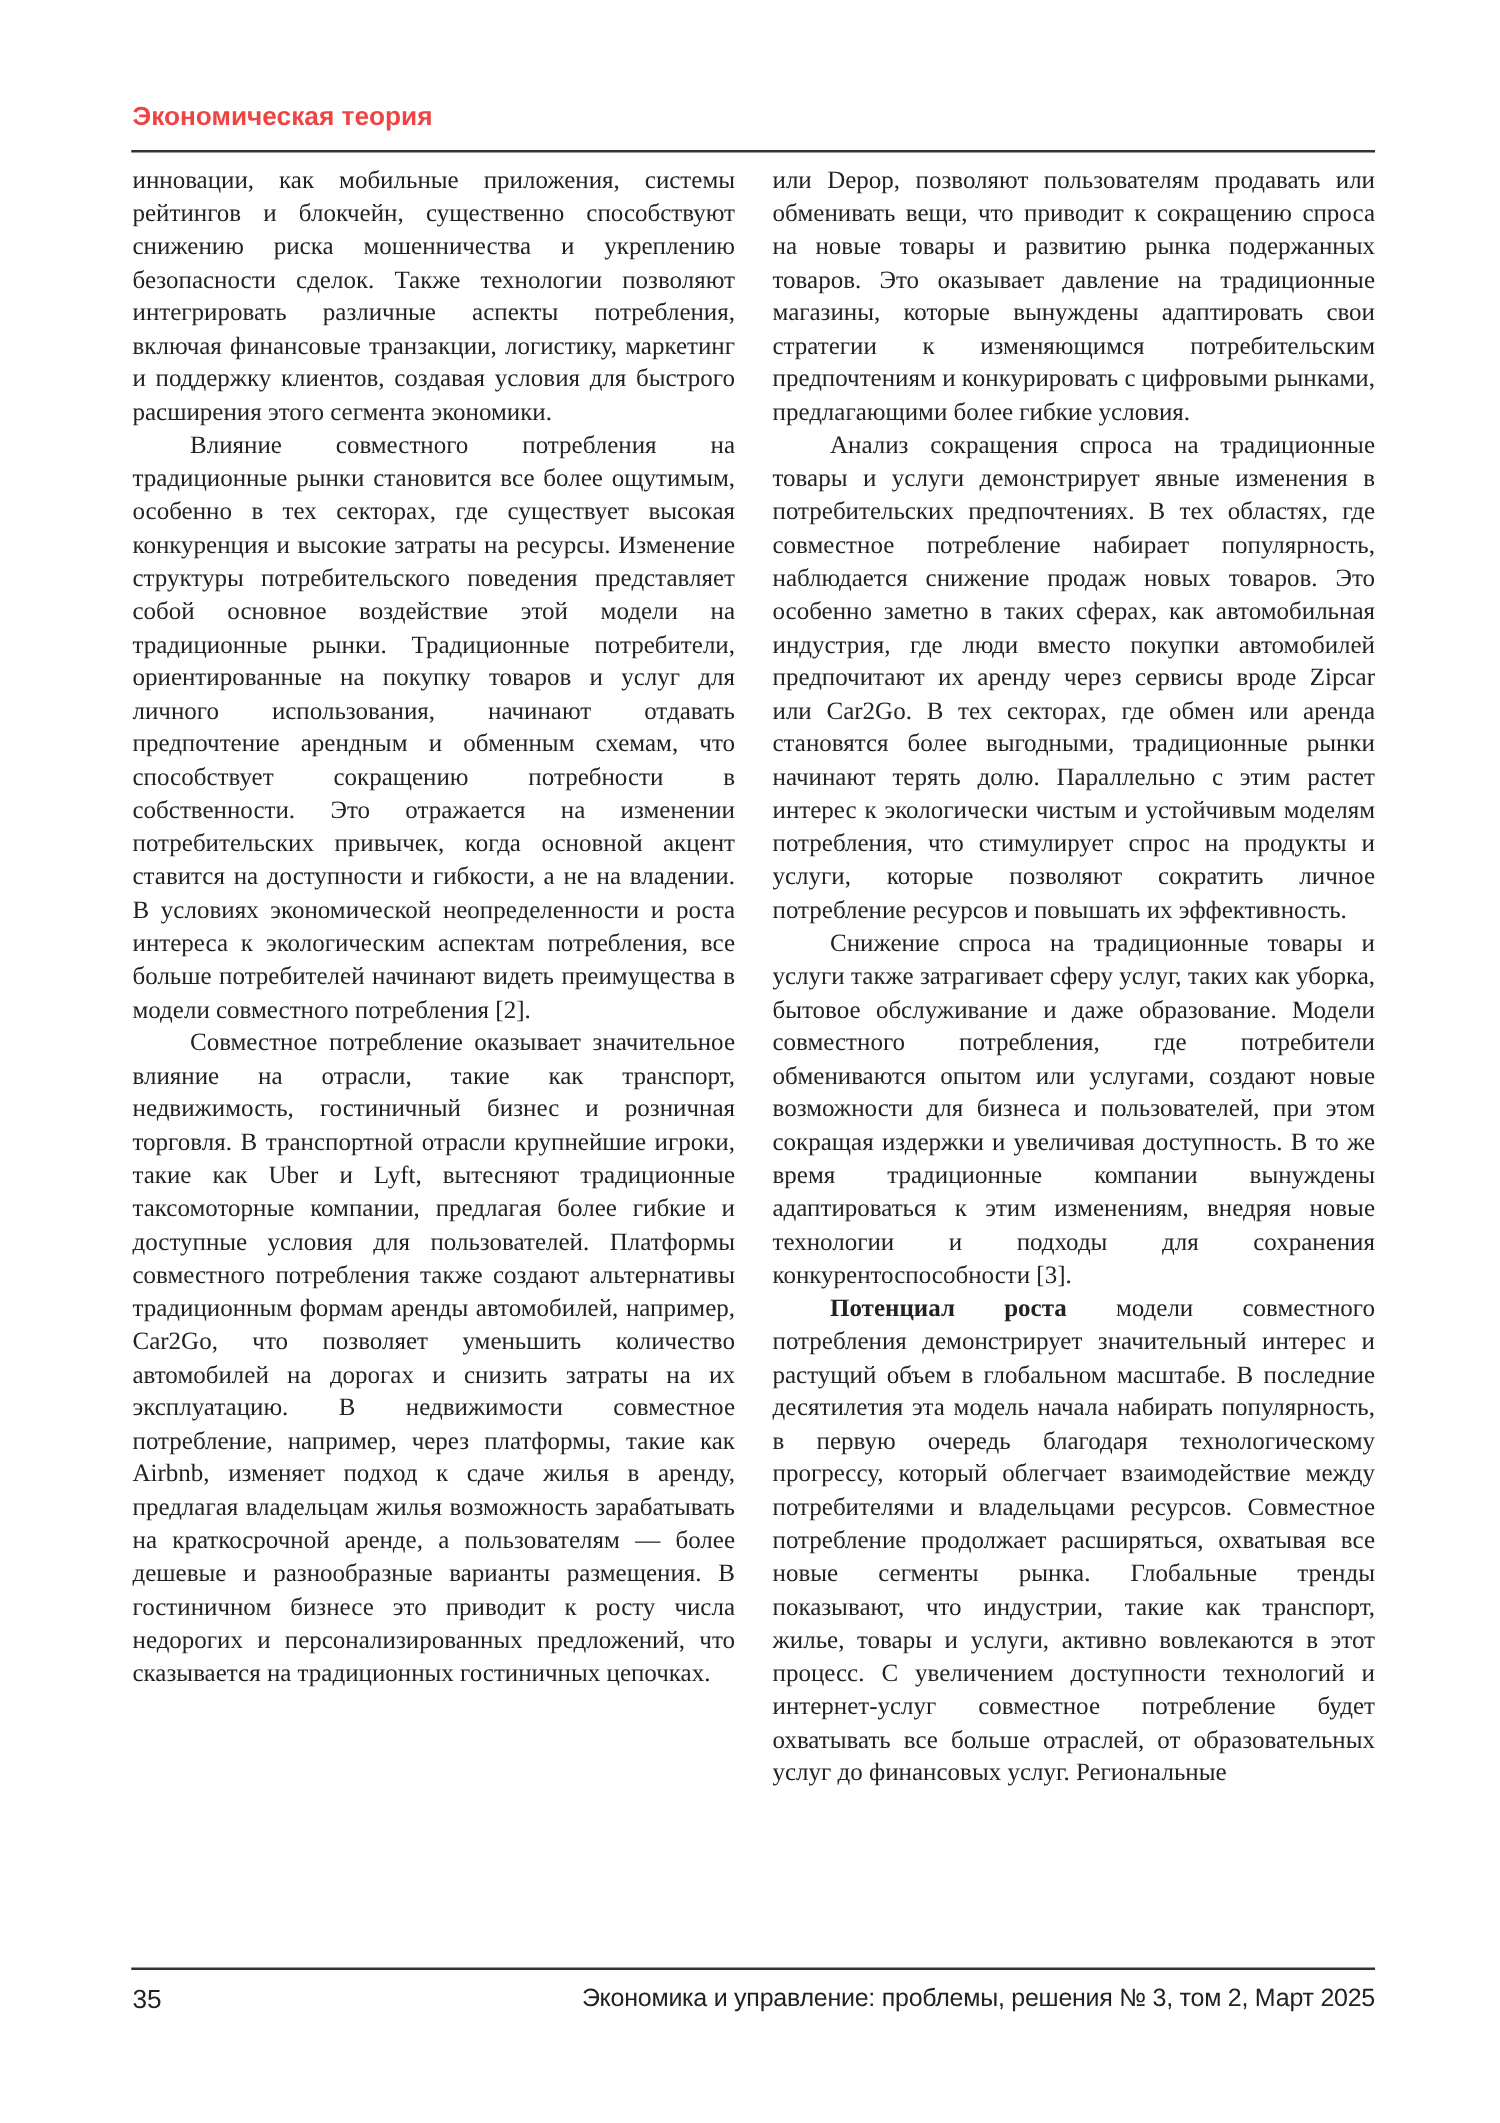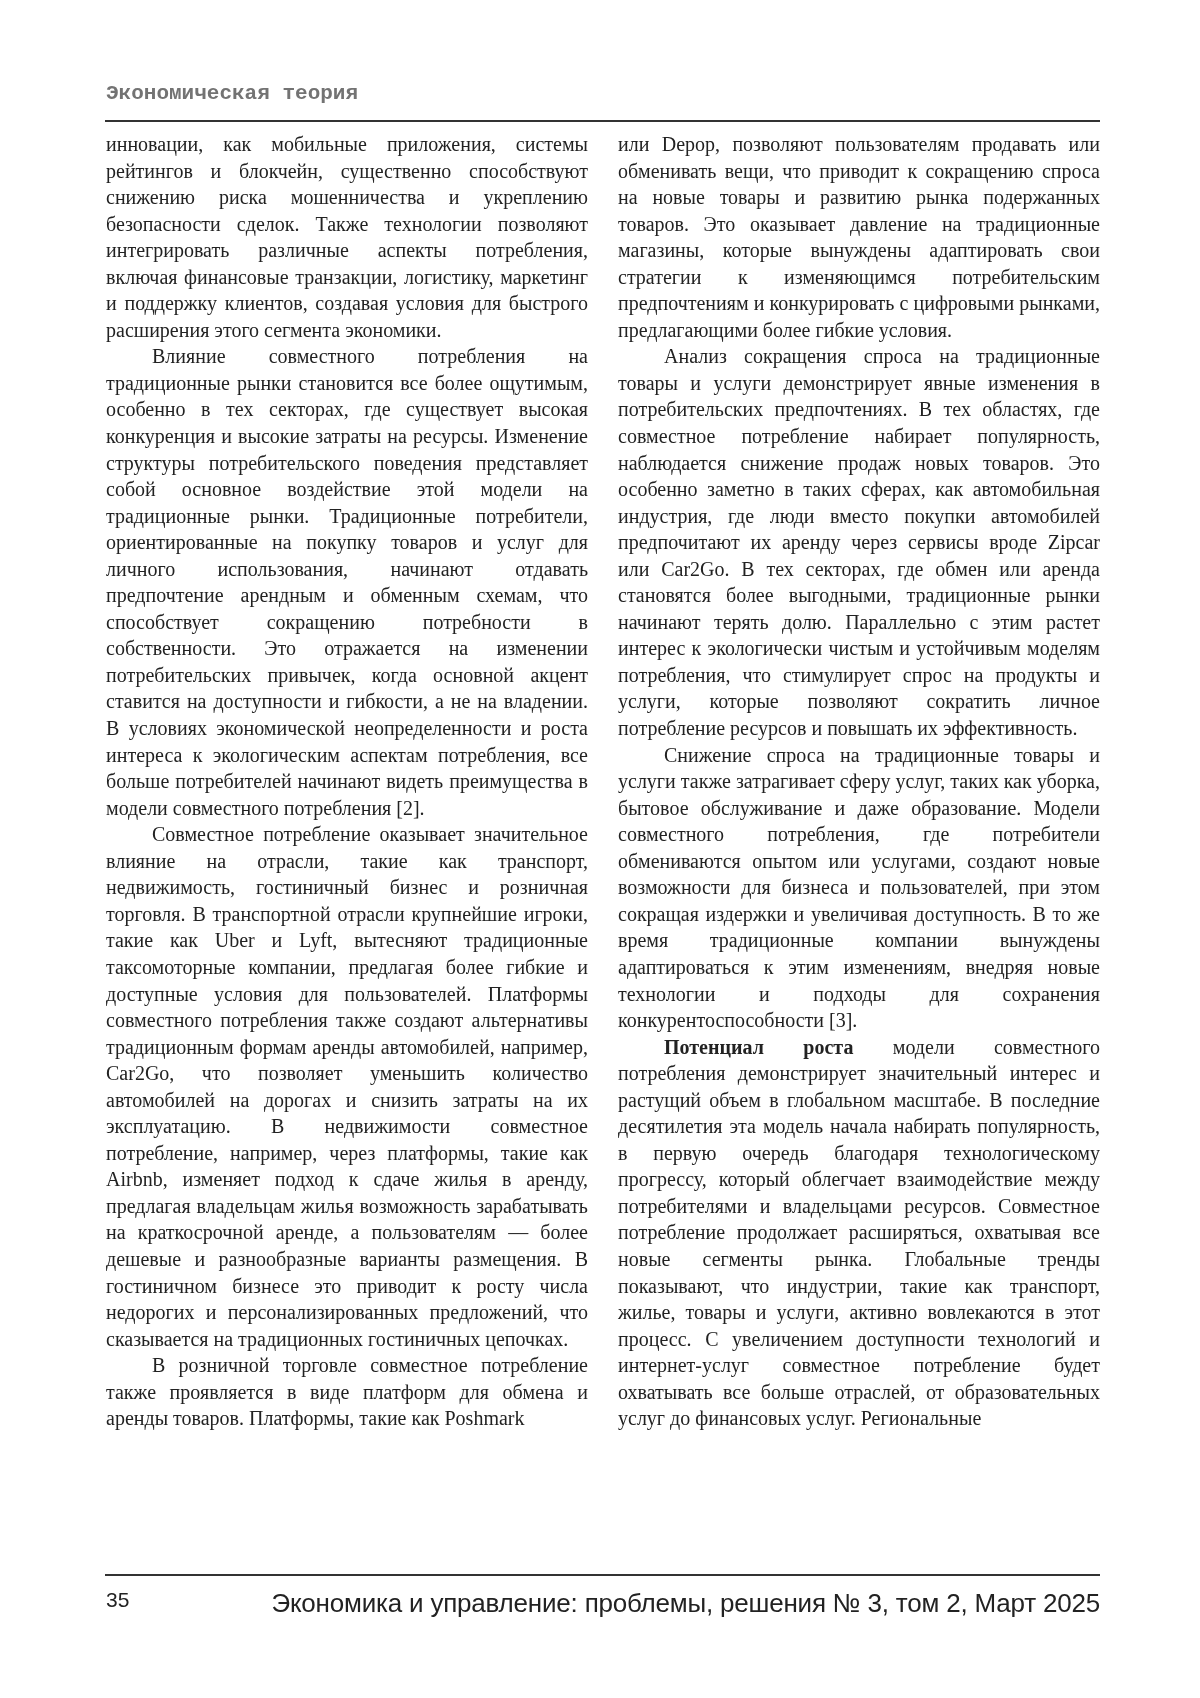--- a/index.html
+++ b/index.html
@@ -1,52 +1,51 @@
 <!DOCTYPE html>
 <html><head>
 <meta charset="utf-8">
 <style>
   html, body { margin: 0; padding: 0; background: #ffffff; }
   body { width: 1200px; height: 1698px; position: relative; overflow: hidden; color: #1e1e1e; }
   .running-head {
     position: absolute; left: 106px; top: 82px;
-    font-family: Liberation Mono, monospace; font-weight: bold; font-size: 21px; color: #737373;
+    font-family: Liberation Sans, sans-serif; font-weight: bold; font-size: 21px; color: #ef4444;
   }
   .head-rule { position: absolute; left: 105px; top: 120px; width: 995px; height: 2px; background: #333; }
   .col {
     position: absolute; top: 131px; width: 482px;
     font-family: "Liberation Serif", serif; font-size: 20px; line-height: 26.55px;
     text-align: justify; hyphens: manual; color: #222;
   }
   .col.left { left: 106px; }
   .col.right { left: 618px; }
   .col p { margin: 0; text-indent: 46px; }
   .col p.noindent { text-indent: 0; }
   .col b { font-weight: bold; }
   .foot-rule { position: absolute; left: 105px; top: 1574px; width: 995px; height: 2px; background: #333; }
   .page-num {
     position: absolute; left: 106px; top: 1588px;
     font-family: "Liberation Sans", sans-serif; font-size: 21px; color: #222;
   }
   .journal {
     position: absolute; right: 100px; top: 1588px;
-    font-family: "Liberation Sans", sans-serif; font-size: 26px; color: #222; letter-spacing: -0.2px;
+    font-family: "Liberation Sans", sans-serif; font-size: 20px; color: #222; letter-spacing: -0.2px;
   }
 </style>
 </head>
 <body>
 
 <div class="running-head">Экономическая теория</div>
 <div class="head-rule"></div>
 
 <div class="col left">
   <p class="noindent">инновации, как мобильные приложения, системы рейтингов и блокчейн, существенно способствуют снижению риска мошенничества и укреплению безопасности сделок. Также технологии позволяют интегрировать различные аспекты потребления, включая финансовые транзакции, логистику, маркетинг и поддержку клиентов, создавая условия для быстрого расширения этого сегмента экономики.</p>
   <p>Влияние совместного потребления на традиционные рынки становится все более ощутимым, особенно в тех секторах, где существует высокая конкуренция и высокие затраты на ресурсы. Изменение структуры потребительского поведения представляет собой основное воздействие этой модели на традиционные рынки. Традиционные потребители, ориентированные на покупку товаров и услуг для личного использования, начинают отдавать предпочтение арендным и обменным схемам, что способствует сокращению потребности в собственности. Это отражается на изменении потребительских привычек, когда основной акцент ставится на доступности и гибкости, а не на владении. В условиях экономической неопределенности и роста интереса к экологическим аспектам потребления, все больше потребителей начинают видеть преимущества в модели совместного потребления [2].</p>
   <p>Совместное потребление оказывает значительное влияние на отрасли, такие как транспорт, недвижимость, гостиничный бизнес и розничная торговля. В транспортной отрасли крупнейшие игроки, такие как Uber и Lyft, вытесняют традиционные таксомоторные компании, предлагая более гибкие и доступные условия для пользователей. Платформы совместного потребления также создают альтернативы традиционным формам аренды автомобилей, например, Car2Go, что позволяет уменьшить количество автомобилей на дорогах и снизить затраты на их эксплуатацию. В недвижимости совместное потребление, например, через платформы, такие как Airbnb, изменяет подход к сдаче жилья в аренду, предлагая владельцам жилья возможность зарабатывать на краткосрочной аренде, а пользователям — более дешевые и разнообразные варианты размещения. В гостиничном бизнесе это приводит к росту числа недорогих и персонализированных предложений, что сказывается на традиционных гостиничных цепочках.</p>
-  <p>В розничной торговле совместное потребление также проявляется в виде платформ для обмена и аренды товаров. Платформы, такие как Poshmark</p>
 </div>
 
 <div class="col right">
   <p class="noindent">или Depop, позволяют пользователям продавать или обменивать вещи, что приводит к сокращению спроса на новые товары и развитию рынка подержанных товаров. Это оказывает давление на традиционные магазины, которые вынуждены адаптировать свои стратегии к изменяющимся потребительским предпочтениям и конкурировать с цифровыми рынками, предлагающими более гибкие условия.</p>
   <p>Анализ сокращения спроса на традиционные товары и услуги демонстрирует явные изменения в потребительских предпочтениях. В тех областях, где совместное потребление набирает популярность, наблюдается снижение продаж новых товаров. Это особенно заметно в таких сферах, как автомобильная индустрия, где люди вместо покупки автомобилей предпочитают их аренду через сервисы вроде Zipcar или Car2Go. В тех секторах, где обмен или аренда становятся более выгодными, традиционные рынки начинают терять долю. Параллельно с этим растет интерес к экологически чистым и устойчивым моделям потребления, что стимулирует спрос на продукты и услуги, которые позволяют сократить личное потребление ресурсов и повышать их эффективность.</p>
   <p>Снижение спроса на традиционные товары и услуги также затрагивает сферу услуг, таких как уборка, бытовое обслуживание и даже образование. Модели совместного потребления, где потребители обмениваются опытом или услугами, создают новые возможности для бизнеса и пользователей, при этом сокращая издержки и увеличивая доступность. В то же время традиционные компании вынуждены адаптироваться к этим изменениям, внедряя новые технологии и подходы для сохранения конкурентоспособности [3].</p>
   <p><b>Потенциал роста</b><span> модели совместного потребления демонстрирует значительный интерес и растущий объем в глобальном масштабе. В последние десятилетия эта модель начала набирать популярность, в первую очередь благодаря технологическому прогрессу, который облегчает взаимодействие между потребителями и владельцами ресурсов. Совместное потребление продолжает расширяться, охватывая все новые сегменты рынка. Глобальные тренды показывают, что индустрии, такие как транспорт, жилье, товары и услуги, активно вовлекаются в этот процесс. С увеличением доступности технологий и интернет-услуг совместное потребление будет охватывать все больше отраслей, от образовательных услуг до финансовых услуг. Региональные</span></p>
 </div>
 
 <div class="foot-rule"></div>

